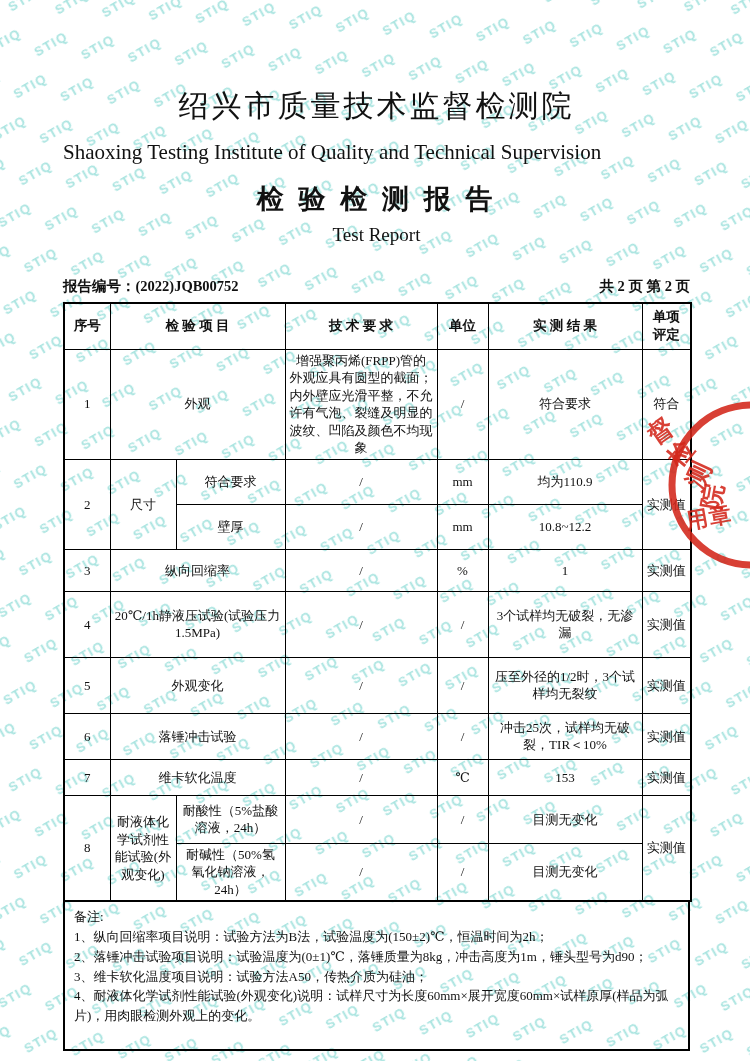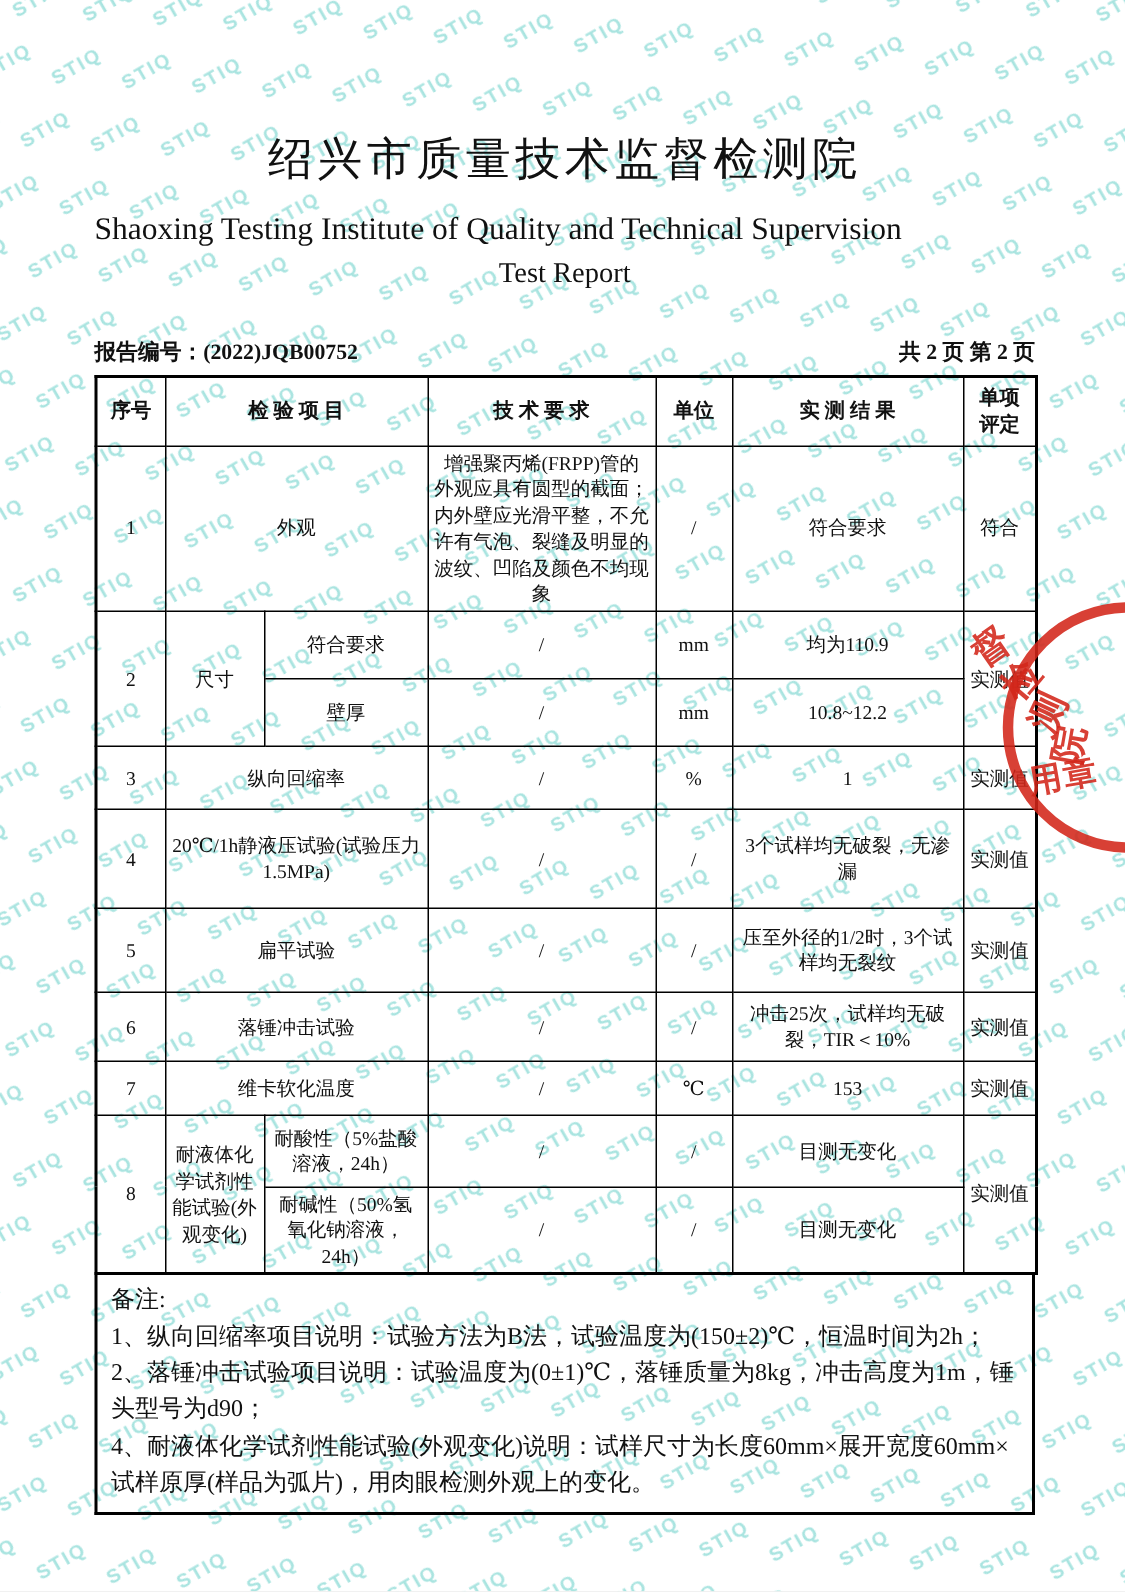--- a/index.html
+++ b/index.html
@@ -70,22 +70,22 @@
     font-size: 13px;
     padding: 2px 4px;
     line-height: 1.35;
     font-family: "Liberation Serif", "DejaVu Serif", serif;
   }
   table.report th { font-weight: bold; font-size: 13.5px; }
   td.req-long { font-size: 12.5px; padding: 2px 6px; }
   .notes {
     border: 2.5px solid #000;
     border-top: none;
-    padding: 5px 9px 7px 9px;
-    font-size: 16px;
+    padding: 5px 9px 23px 9px;
+    font-size: 13px;
     line-height: 1.52;
   }
   .notes div { text-align: left; }
   .below-blank {
     margin-top: 17px;
     text-align: center;
     font-size: 15px;
     letter-spacing: 1px;
   }
   
@@ -118,20 +118,21 @@
         <text x="43" y="42" font-size="13" font-weight="bold" letter-spacing="1.5" fill="#a9e4e0" font-family="Liberation Sans, sans-serif">STIQ</text>
       </pattern>
     </defs>
     <rect x="0" y="0" width="750" height="1061" fill="url(#wmpat)"></rect>
   </svg>
 
   <div class="content">
 
     <div class="org-cn">绍兴市质量技术监督检测院</div>
     <div class="org-en">Shaoxing Testing Institute of Quality and Technical Supervision</div>
+    <div class="title-cn">检 验 检 测 报 告</div>
     <div class="title-en">Test  Report</div>
 
     <div class="meta-row">
       <div>
         <span>报告编号：</span><span>(2022)JQB00752</span>
       </div>
       <div>共 2 页 第 2 页</div>
     </div>
 
     <table class="report">
@@ -192,21 +193,21 @@
         <td>4</td>
         <td colspan="2">20℃/1h静液压试验(试验压力1.5MPa)</td>
         <td>/</td>
         <td>/</td>
         <td>3个试样均无破裂，无渗漏</td>
         <td>实测值</td>
       </tr>
 
       <tr style="height:56px">
         <td>5</td>
-        <td colspan="2">扁平试验</td>
+        <td colspan="2">外观变化</td>
         <td>/</td>
         <td>/</td>
         <td>压至外径的1/2时，3个试样均无裂纹</td>
         <td>实测值</td>
       </tr>
 
       <tr style="height:46px">
         <td>6</td>
         <td colspan="2">落锤冲击试验</td>
         <td>/</td>
@@ -239,20 +240,21 @@
         <td>/</td>
         <td>目测无变化</td>
       </tr>
     </tbody>
       </table>
 
     <div class="notes">
       <div>备注:</div>
       <div>1、纵向回缩率项目说明：试验方法为B法，试验温度为(150±2)℃，恒温时间为2h；</div>
       <div>2、落锤冲击试验项目说明：试验温度为(0±1)℃，落锤质量为8kg，冲击高度为1m，锤头型号为d90；</div>
+      <div>3、维卡软化温度项目说明：试验方法A50，传热介质为硅油；</div>
       <div>4、耐液体化学试剂性能试验(外观变化)说明：试样尺寸为长度60mm×展开宽度60mm×试样原厚(样品为弧片)，用肉眼检测外观上的变化。</div>
     </div>
 
   </div>
 
   <div class="seal">
     <svg width="200" height="200" aria-hidden="true">
       <circle cx="102" cy="102" r="80" fill="none" stroke="#d3261a" stroke-width="7"></circle>
     </svg>
     <span class="seal-char" style="left:648px; top:414px; transform:rotate(-35deg)">督</span>

